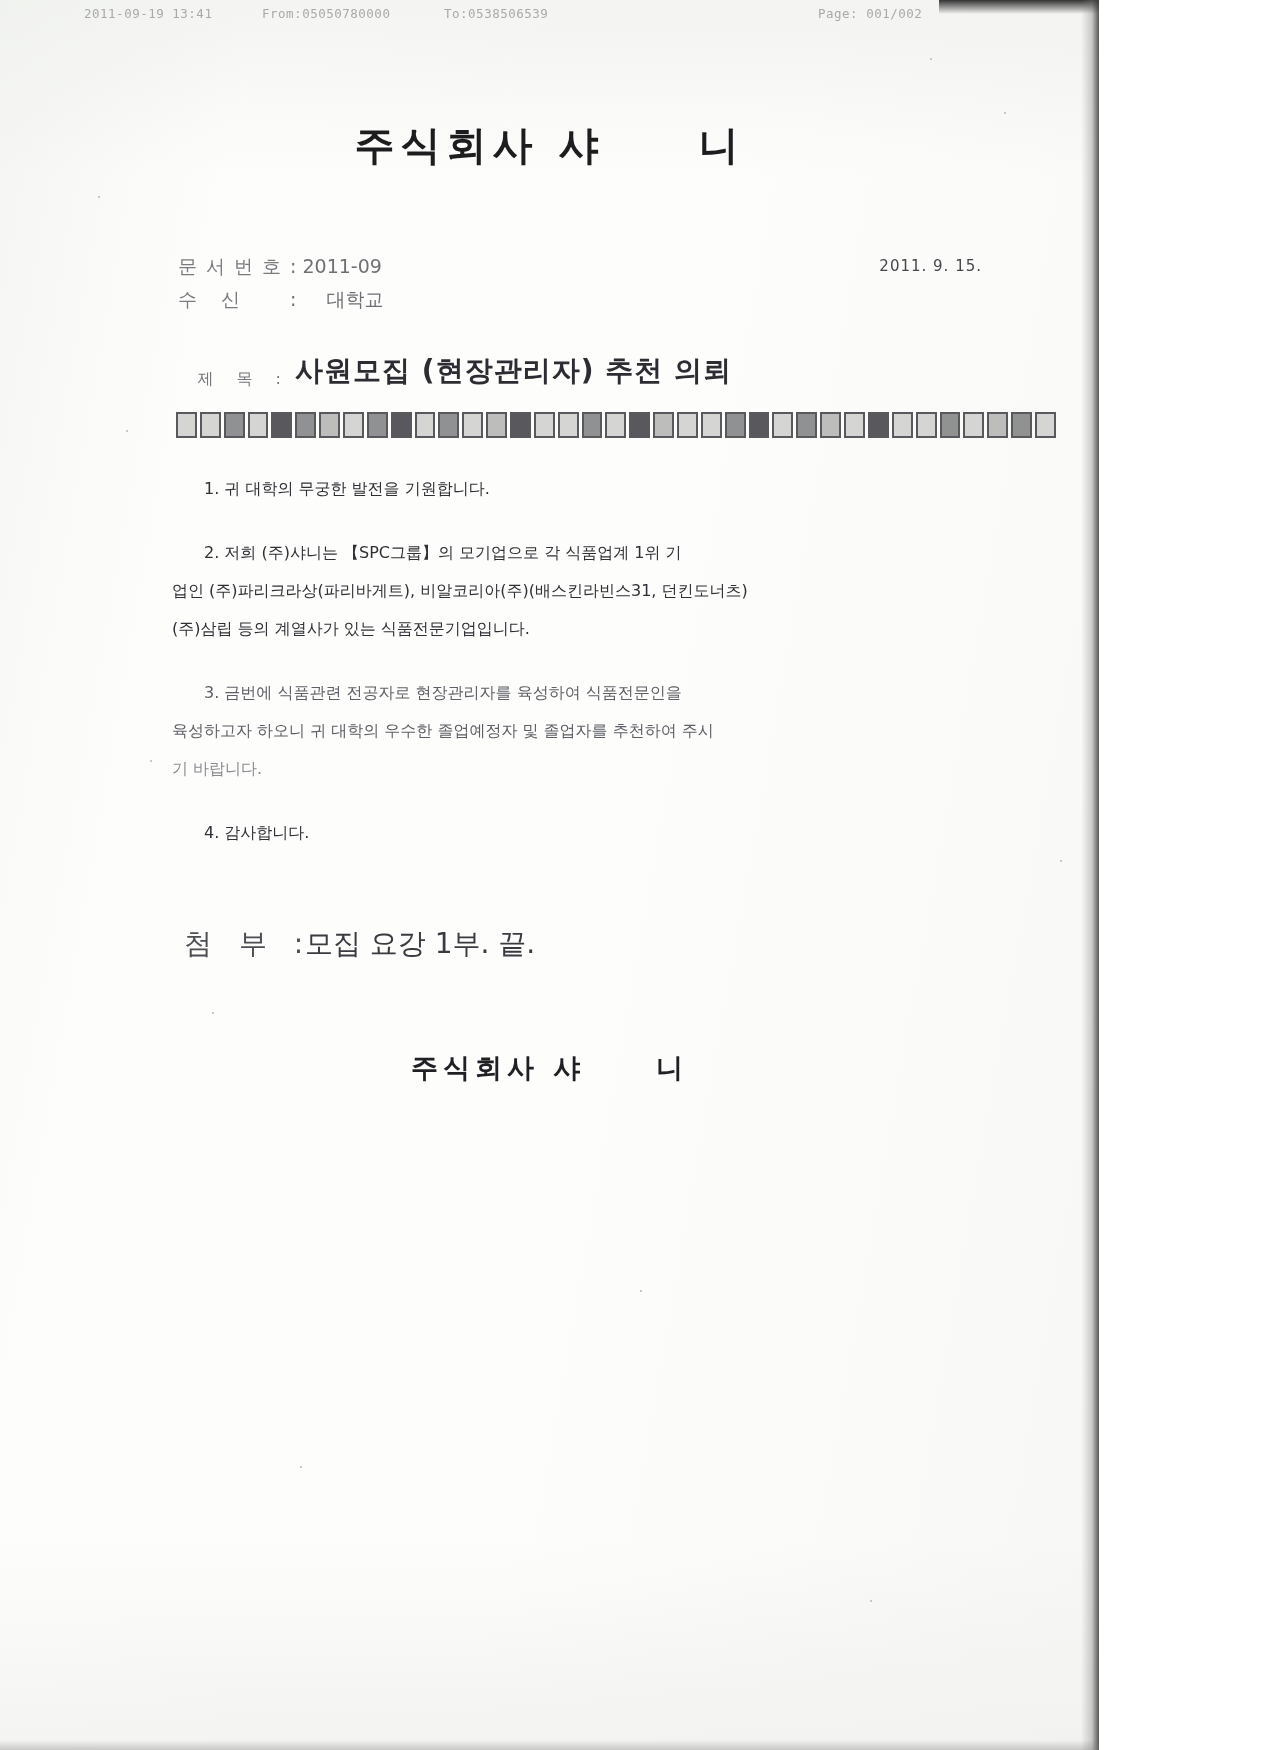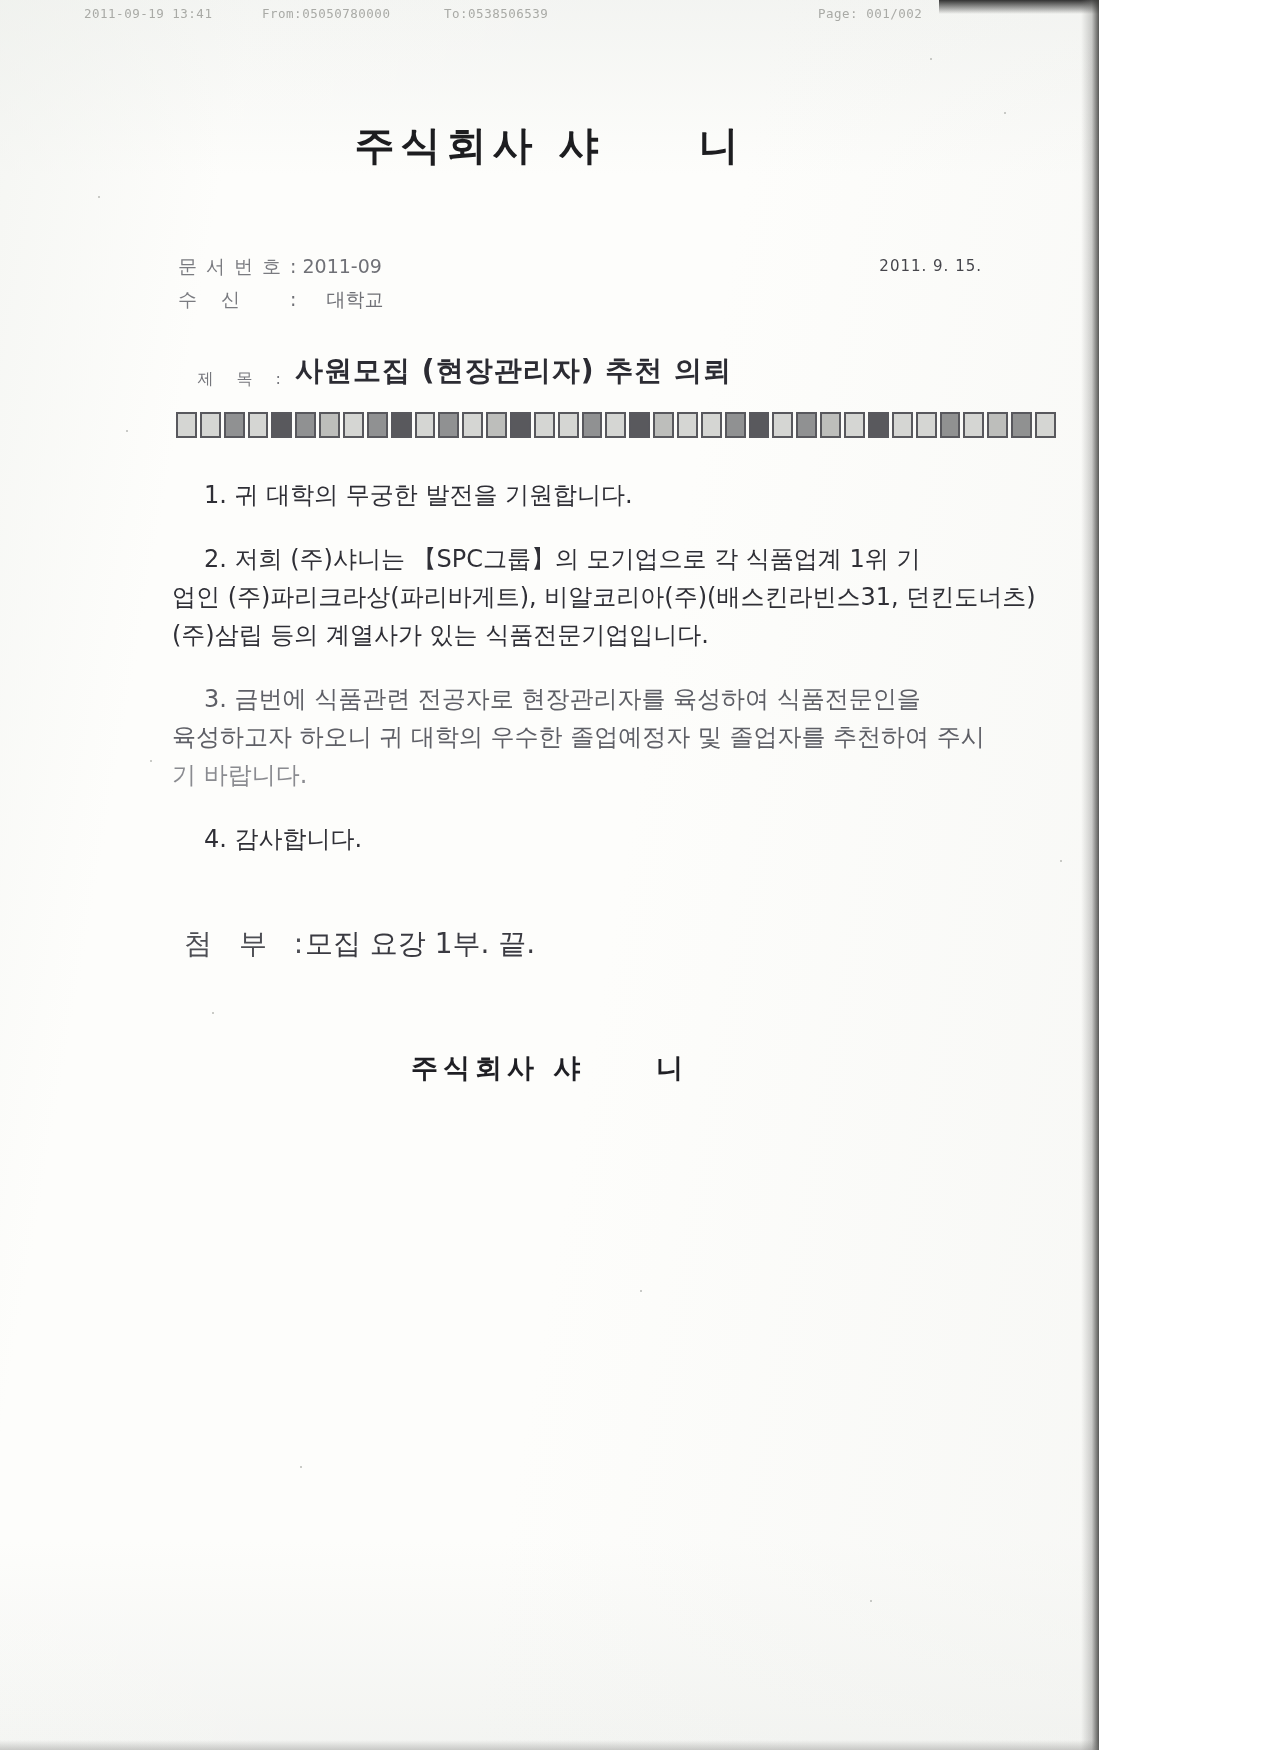--- a/index.html
+++ b/index.html
@@ -155,24 +155,23 @@
   .divider i:nth-child(3n) { background: #7e7f80; }
   .divider i:nth-child(5n) { background: #3d3d42; }
   .divider i:nth-child(7n) { background: #b3b4b1; }
 
   
   .body {
     position: absolute;
     left: 172px;
     top: 470px;
     width: 904px;
-    font-size: 24px;
+    font-size: 16px;
     line-height: 38px;
     color: #2f2f36;
-    margin-top: 6px;
   }
   .para { margin-bottom: 26px; }
   .para p { margin: 0; }
   .indent { display: inline-block; width: 32px; }
   .p-faded { color: #5e5f66; }
   .p-light { color: #8a8b90; }
 
   .attach {
     position: absolute;
     left: 184px;

